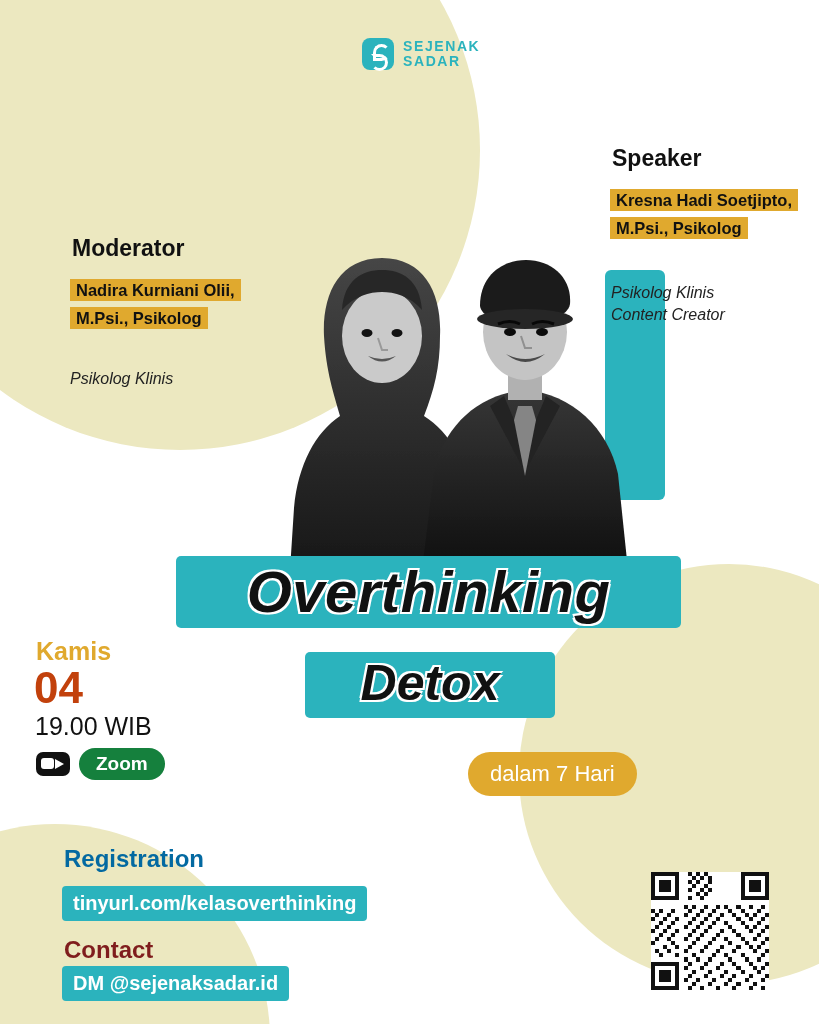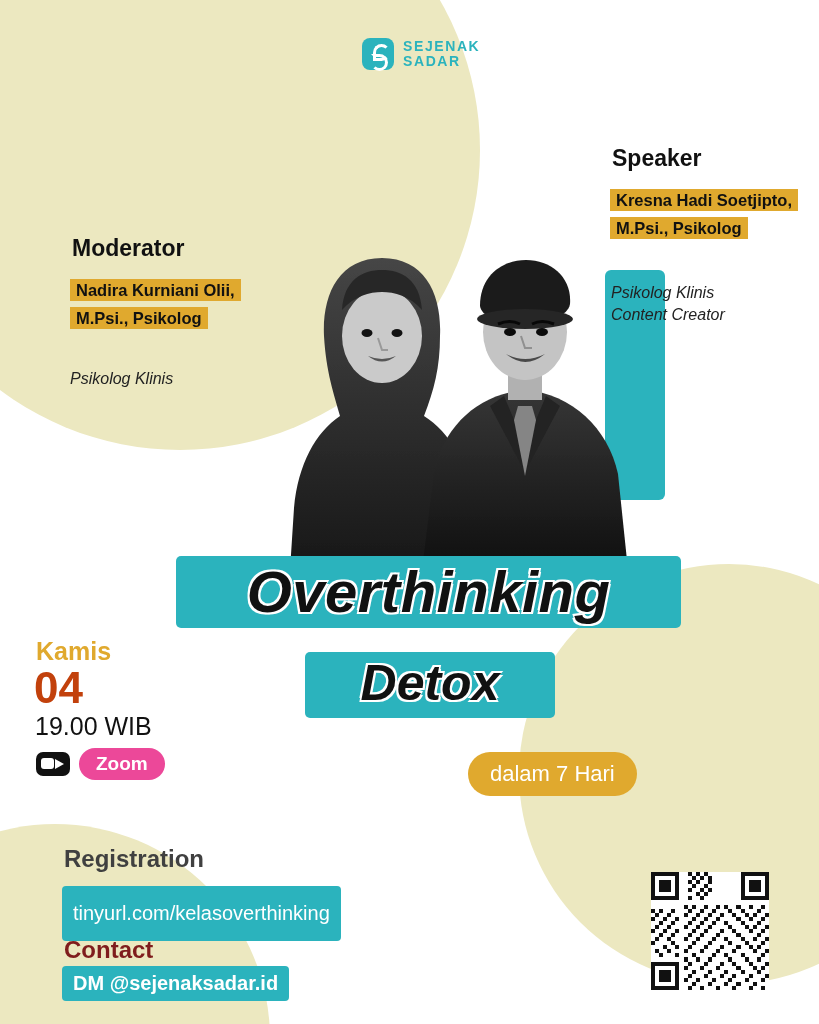--- a/index.html
+++ b/index.html
@@ -371,47 +371,47 @@
     position: absolute;
     left: 19px;
     top: 7px;
     width: 0;
     height: 0;
     border-top: 5px solid transparent;
     border-bottom: 5px solid transparent;
     border-left: 9px solid #ffffff;
   }
   .zoom-pill {
-    background: #ec4899;
+    background: #15803d;
     color: #ffffff;
     font-size: 19px;
     font-weight: bold;
     padding: 5px 17px;
     border-radius: 16px;
   }
 
   
   .reg-label {
     position: absolute;
     left: 64px;
     top: 845px;
     font-size: 24px;
     font-weight: bold;
-    color: #404040;
+    color: #0369a1;
     z-index: 8;
   }
   .reg-link {
     position: absolute;
     left: 62px;
     top: 886px;
     background: #2bb3bd;
     color: #ffffff;
     font-size: 20px;
-    font-weight: normal;
-    padding: 16px 11px;
+    font-weight: bold;
+    padding: 6px 11px;
     border-radius: 4px;
     z-index: 8;
   }
   .contact-label {
     position: absolute;
     left: 64px;
     top: 936px;
     font-size: 24px;
     font-weight: bold;
     color: #7f1d1d;

